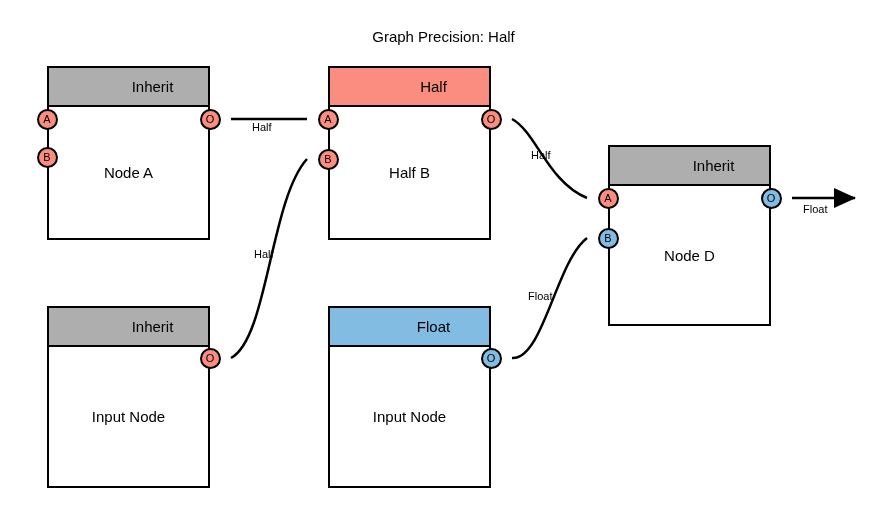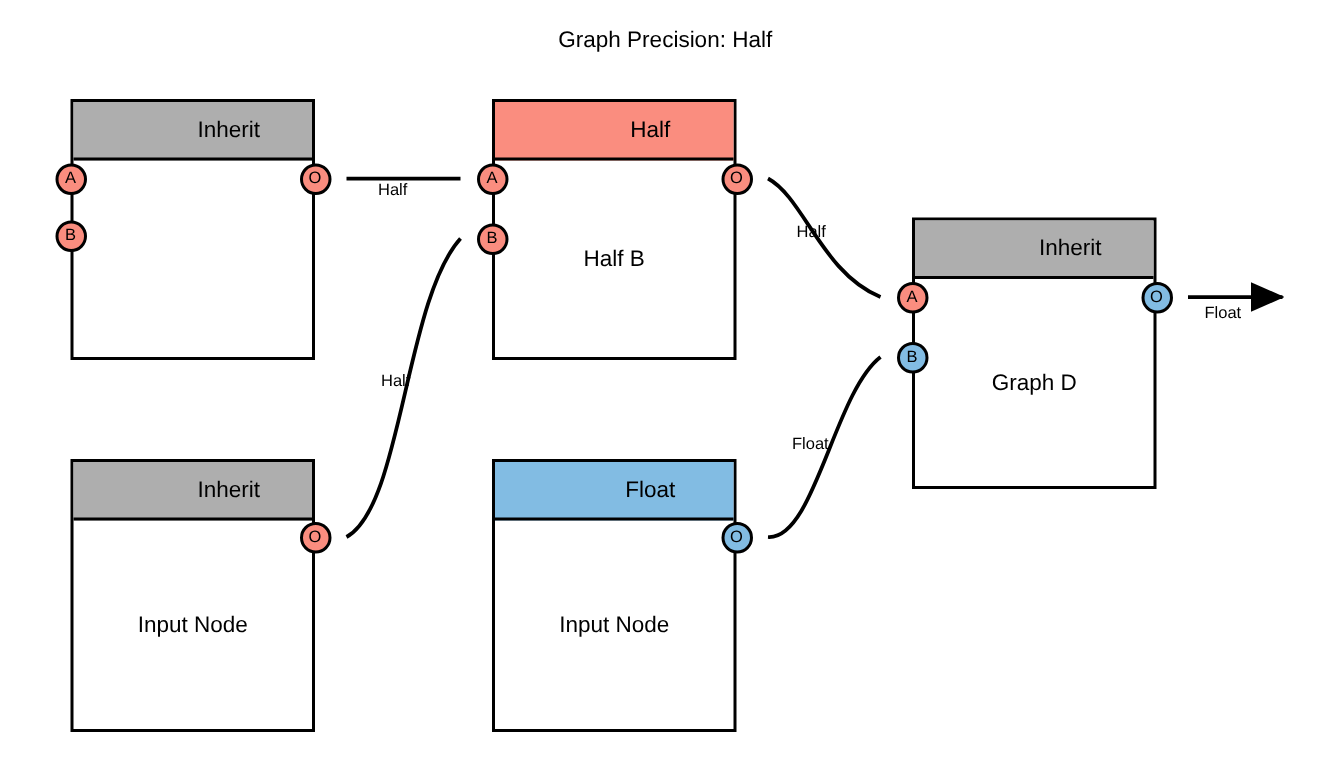--- a/index.html
+++ b/index.html
@@ -11,21 +11,21 @@
     position: relative;
     width: 887px;
     height: 509px;
     background: #ffffff;
     font-family: "Liberation Sans", sans-serif;
     overflow: hidden;
   }
   #graph-title {
     position: absolute;
     left: 0;
-    top: 18px;
+    top: 28px;
     width: 887px;
     text-align: center;
     font-size: 15px;
     color: #000000;
   }
   .node {
     position: absolute;
     box-sizing: border-box;
     border: 2.5px solid #000000;
     background: #ffffff;
@@ -105,34 +105,35 @@
         <path d="M 512 358 C 543 360 556 262 587 238" fill="none" stroke="#000000" stroke-width="2.5"></path>
       </g>
     <g id="output-path">
         <path d="M 792 198 L 855 198" fill="none" stroke="#000000" stroke-width="2.5" marker-end="url(#arrowhead)"></path>
       </g>
   </svg>
 
   <div id="nodes-layer">
       <div class="node" style="left: 47px; top: 66px; width: 163px; height: 174px; z-index: 4;">
         <div class="node-header" style="background: rgb(174, 174, 174);">Inherit</div>
+        <div class="node-body">Node A</div>
       </div>
       <div class="port" style="background: rgb(250, 141, 127); top: 108.5px; left: 36.5px;">A</div>
       <div class="port" style="background: rgb(250, 141, 127); top: 146.5px; left: 36.5px;">B</div>
       <div class="port" style="background: rgb(250, 141, 127); top: 108.5px; left: 199.5px;">O</div>
       <div class="node" style="left: 328px; top: 66px; width: 163px; height: 174px; z-index: 4;">
         <div class="node-header" style="background: rgb(250, 141, 127);">Half</div>
         <div class="node-body">Half B</div>
       </div>
       <div class="port" style="background: rgb(250, 141, 127); top: 108.5px; left: 317.5px;">A</div>
       <div class="port" style="background: rgb(250, 141, 127); top: 148.5px; left: 317.5px;">B</div>
       <div class="port" style="background: rgb(250, 141, 127); top: 108.5px; left: 480.5px;">O</div>
       <div class="node" style="left: 608px; top: 145px; width: 163px; height: 181px; z-index: 4;">
         <div class="node-header" style="background: rgb(174, 174, 174);">Inherit</div>
-        <div class="node-body">Graph D</div>
+        <div class="node-body">Node D</div>
       </div>
       <div class="port" style="background: rgb(250, 141, 127); top: 187.5px; left: 597.5px;">A</div>
       <div class="port" style="background: rgb(130, 188, 227); top: 227.5px; left: 597.5px;">B</div>
       <div class="port" style="background: rgb(130, 188, 227); top: 187.5px; left: 760.5px;">O</div>
       <div class="node" style="left: 47px; top: 306px; width: 163px; height: 182px; z-index: 4;">
         <div class="node-header" style="background: rgb(174, 174, 174);">Inherit</div>
         <div class="node-body">Input Node</div>
       </div>
       <div class="port" style="background: rgb(250, 141, 127); top: 347.5px; left: 199.5px;">O</div>
       <div class="node" style="left: 328px; top: 306px; width: 163px; height: 182px; z-index: 4;">

